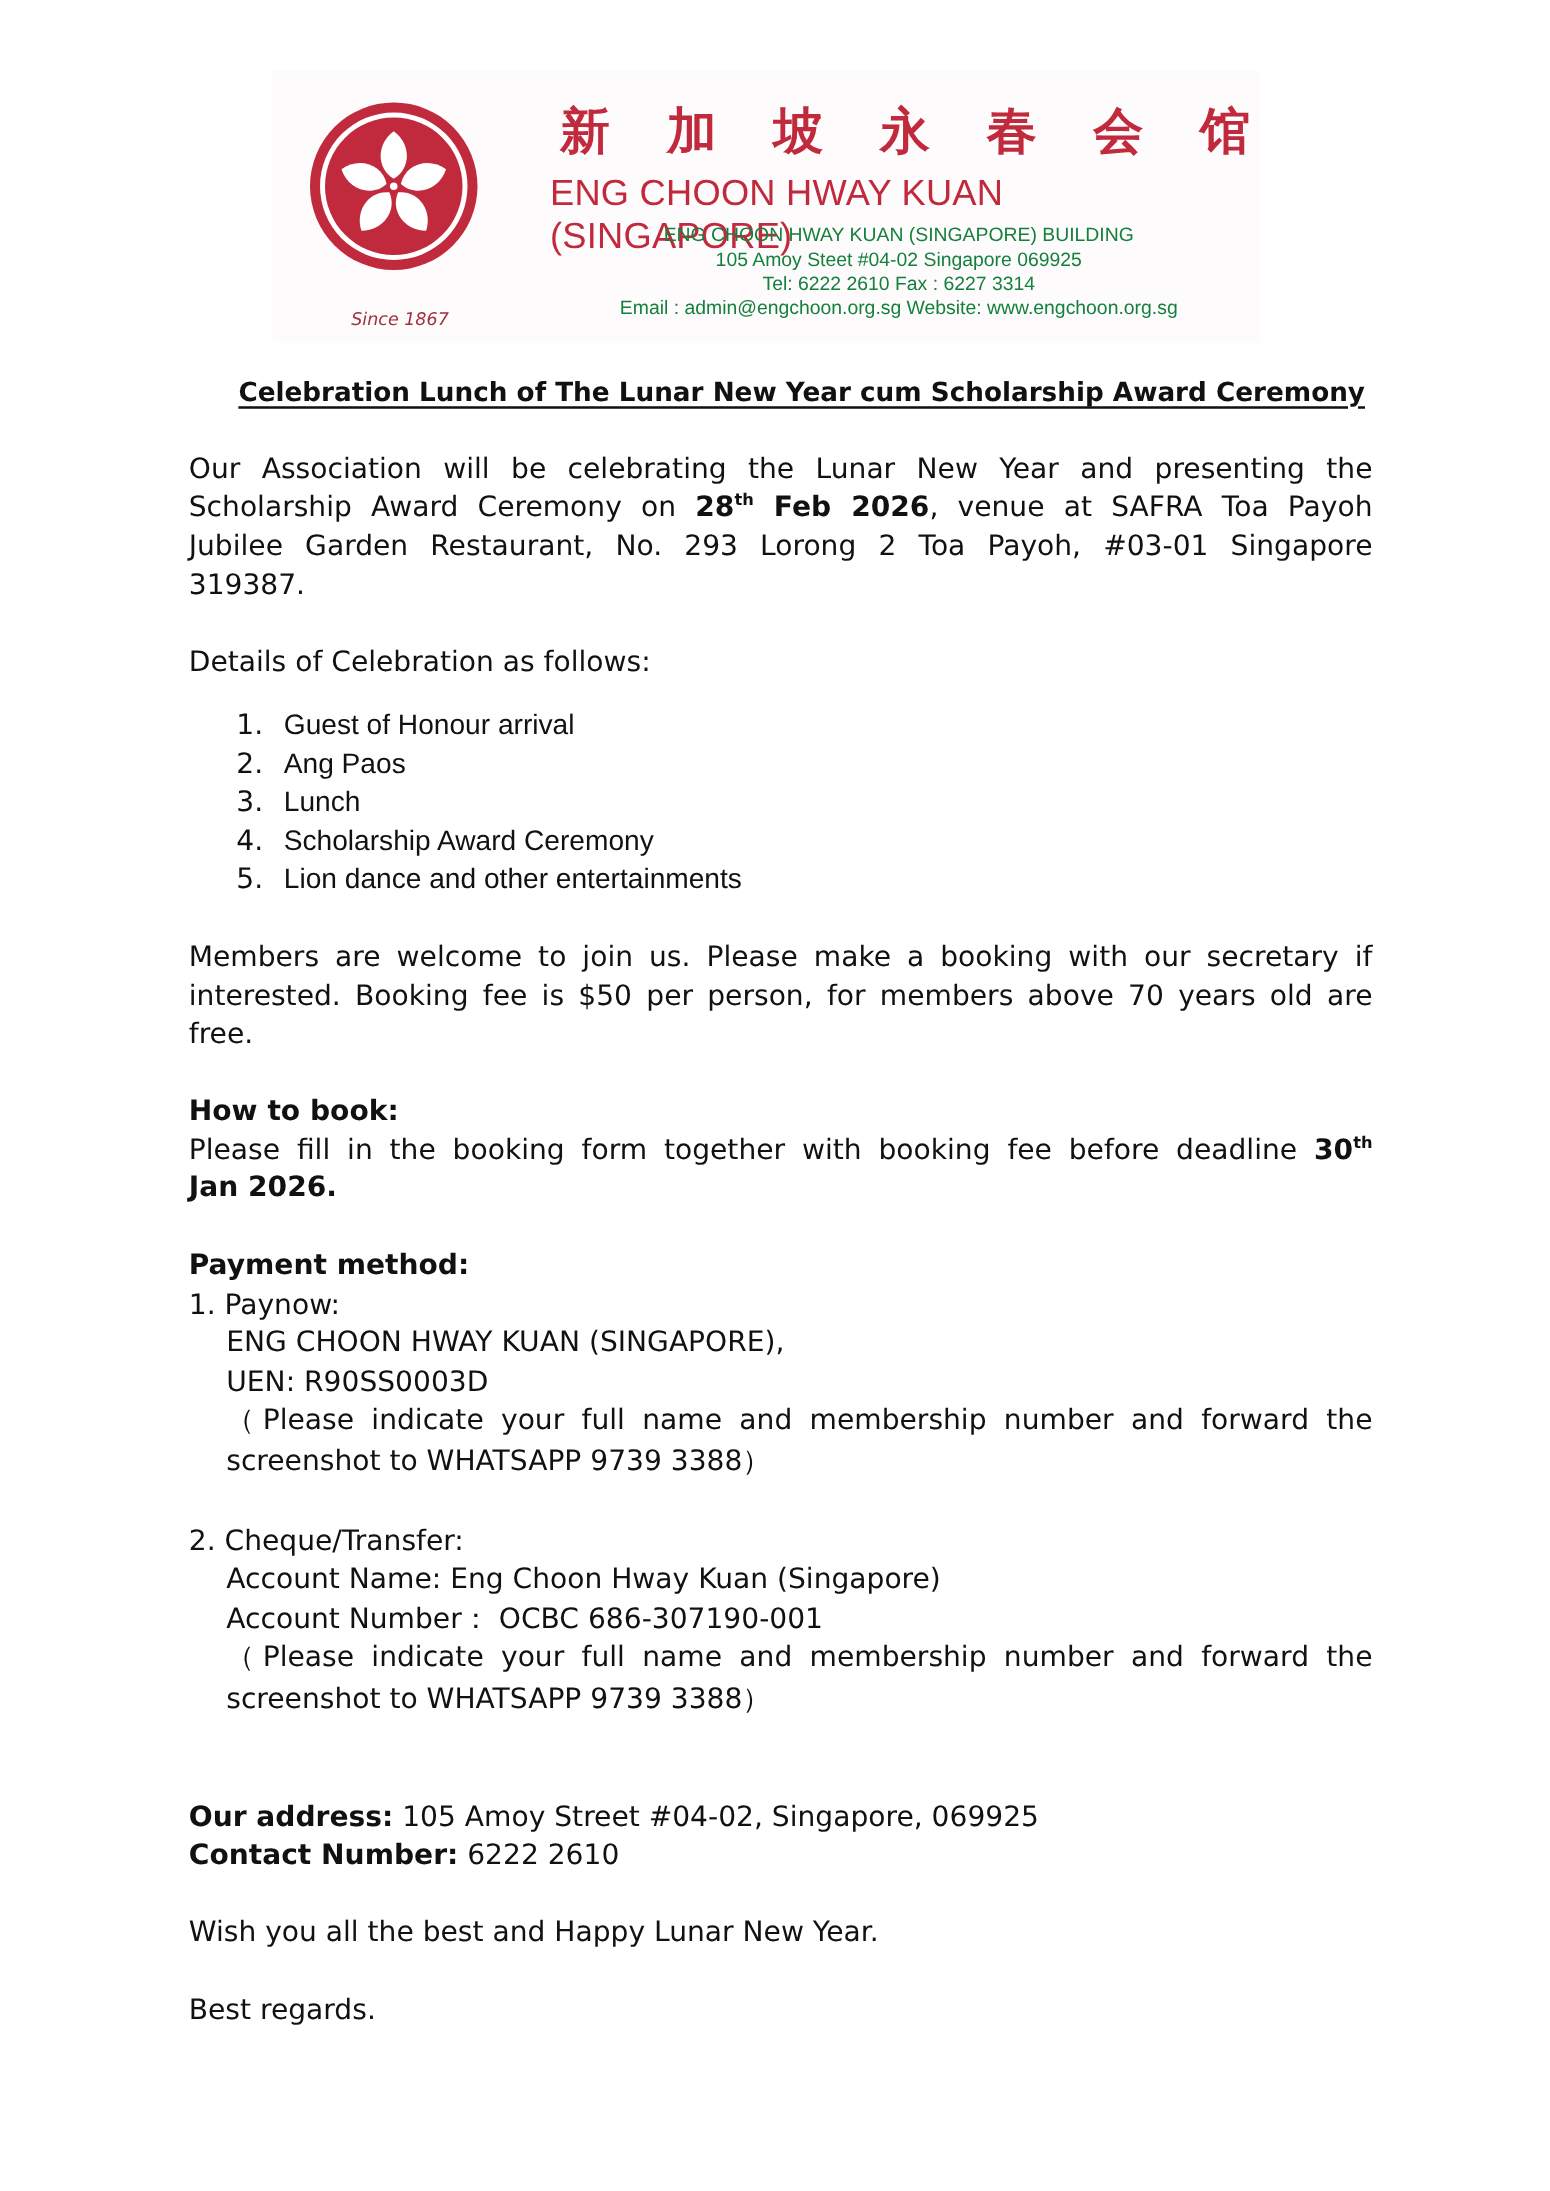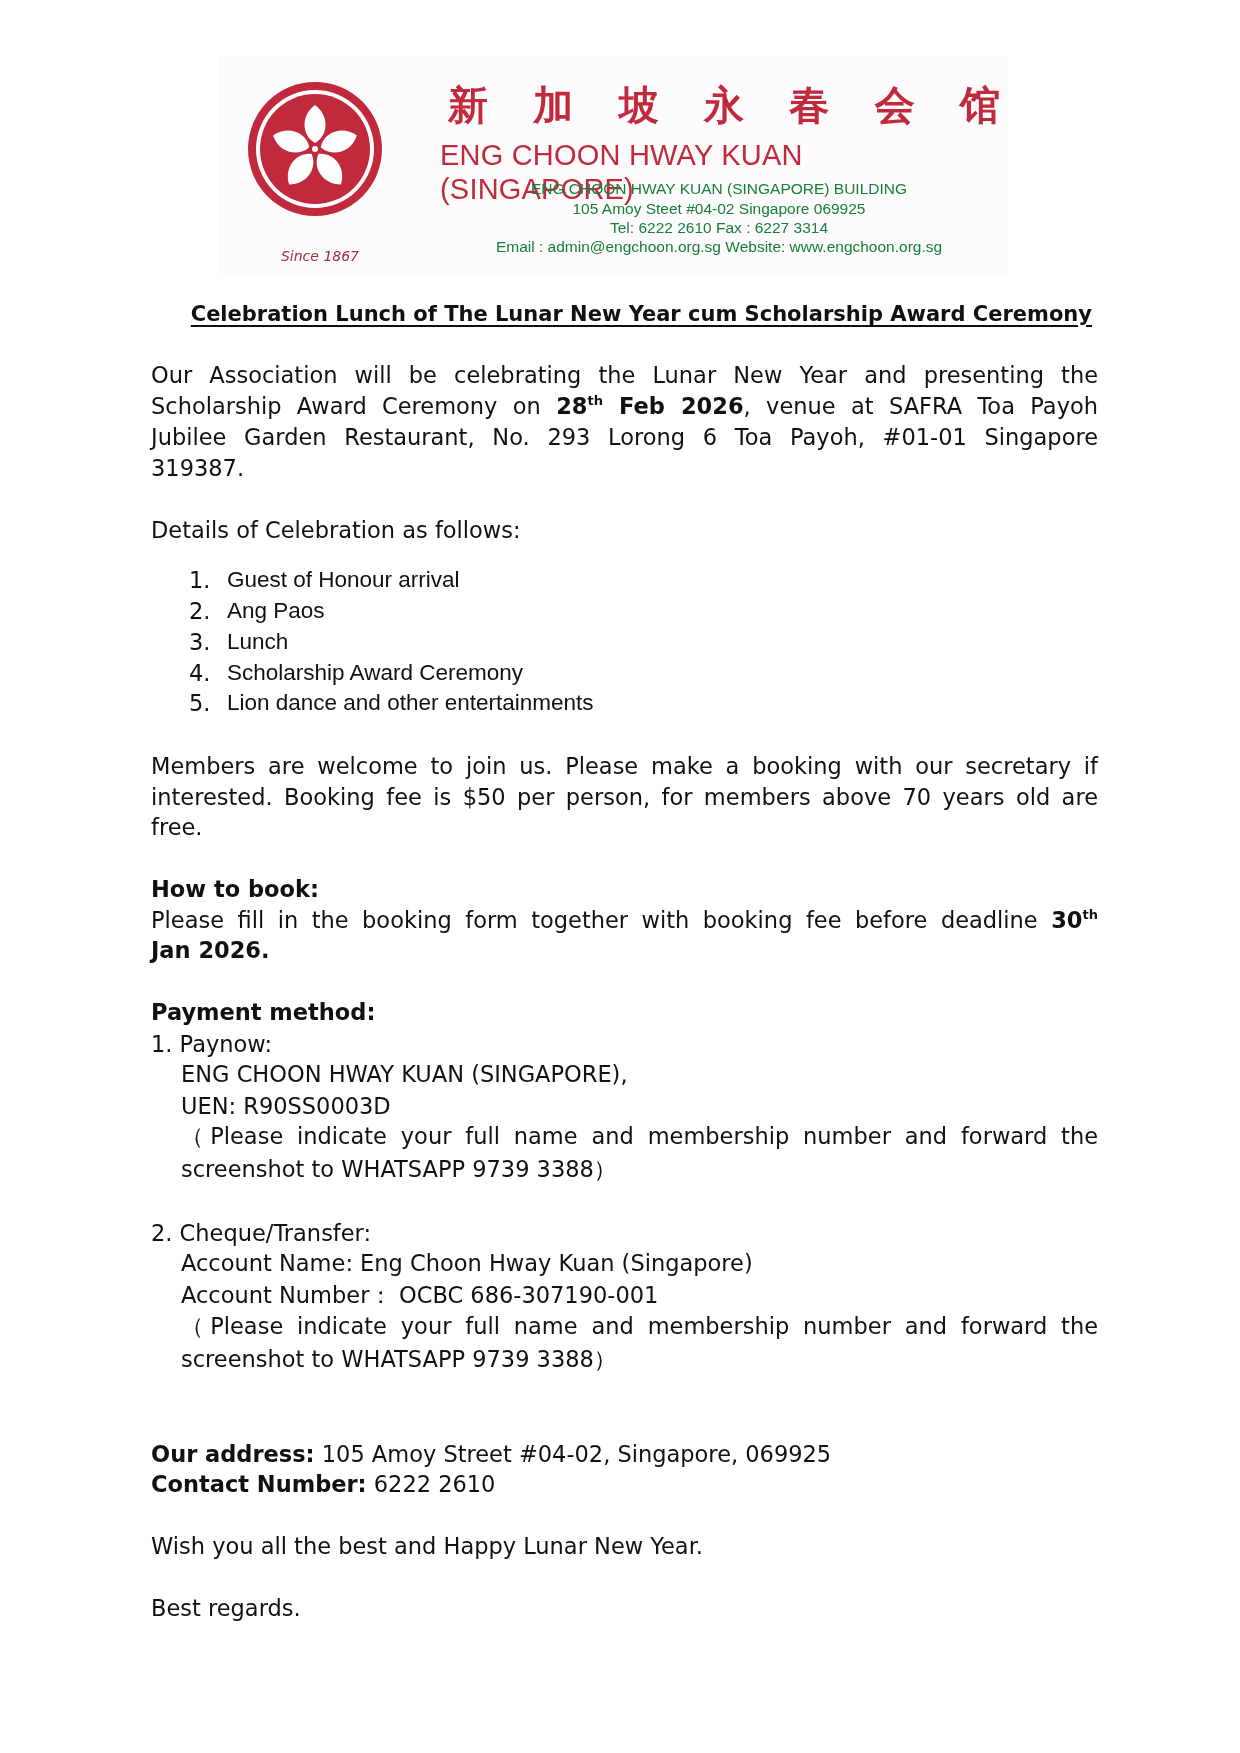--- a/index.html
+++ b/index.html
@@ -54,21 +54,21 @@
 <div class="en-title">ENG CHOON HWAY KUAN (SINGAPORE)</div>
 <div class="lh-line" style="top:179px">ENG CHOON HWAY KUAN (SINGAPORE) BUILDING</div>
 <div class="lh-line" style="top:199px">105 Amoy Steet #04-02 Singapore 069925</div>
 <div class="lh-line" style="top:218px">Tel: 6222 2610  Fax : 6227 3314</div>
 <div class="lh-line" style="top:237px">Email : admin@engchoon.org.sg   Website: www.engchoon.org.sg</div>
 
 <div class="doc-title">Celebration Lunch of The Lunar New Year cum Scholarship Award Ceremony</div>
 
 <div class="line just" style="top:361px">Our Association will be celebrating the Lunar New Year and presenting the</div>
 <div class="line just" style="top:392px"><span>Scholarship Award Ceremony on </span><b><span>28</span><sup>th</sup><span> Feb 2026</span></b><span>, venue at SAFRA Toa Payoh</span></div>
-<div class="line just" style="top:423px">Jubilee Garden Restaurant, No. 293 Lorong 6 Toa Payoh, #01-01 Singapore</div>
+<div class="line just" style="top:423px">Jubilee Garden Restaurant, No. 293 Lorong 2 Toa Payoh, #03-01 Singapore</div>
 <div class="line" style="top:454px">319387.</div>
 
 <div class="line" style="top:516px">Details of Celebration as follows:</div>
 
 <div>
   <span class="li-num" style="top:566px">1.</span>
   <span class="li-text" style="top:566px">Guest of Honour arrival</span>
   <span class="li-num" style="top:597px">2.</span>
   <span class="li-text" style="top:597px">Ang Paos</span>
   <span class="li-num" style="top:628px">3.</span>

